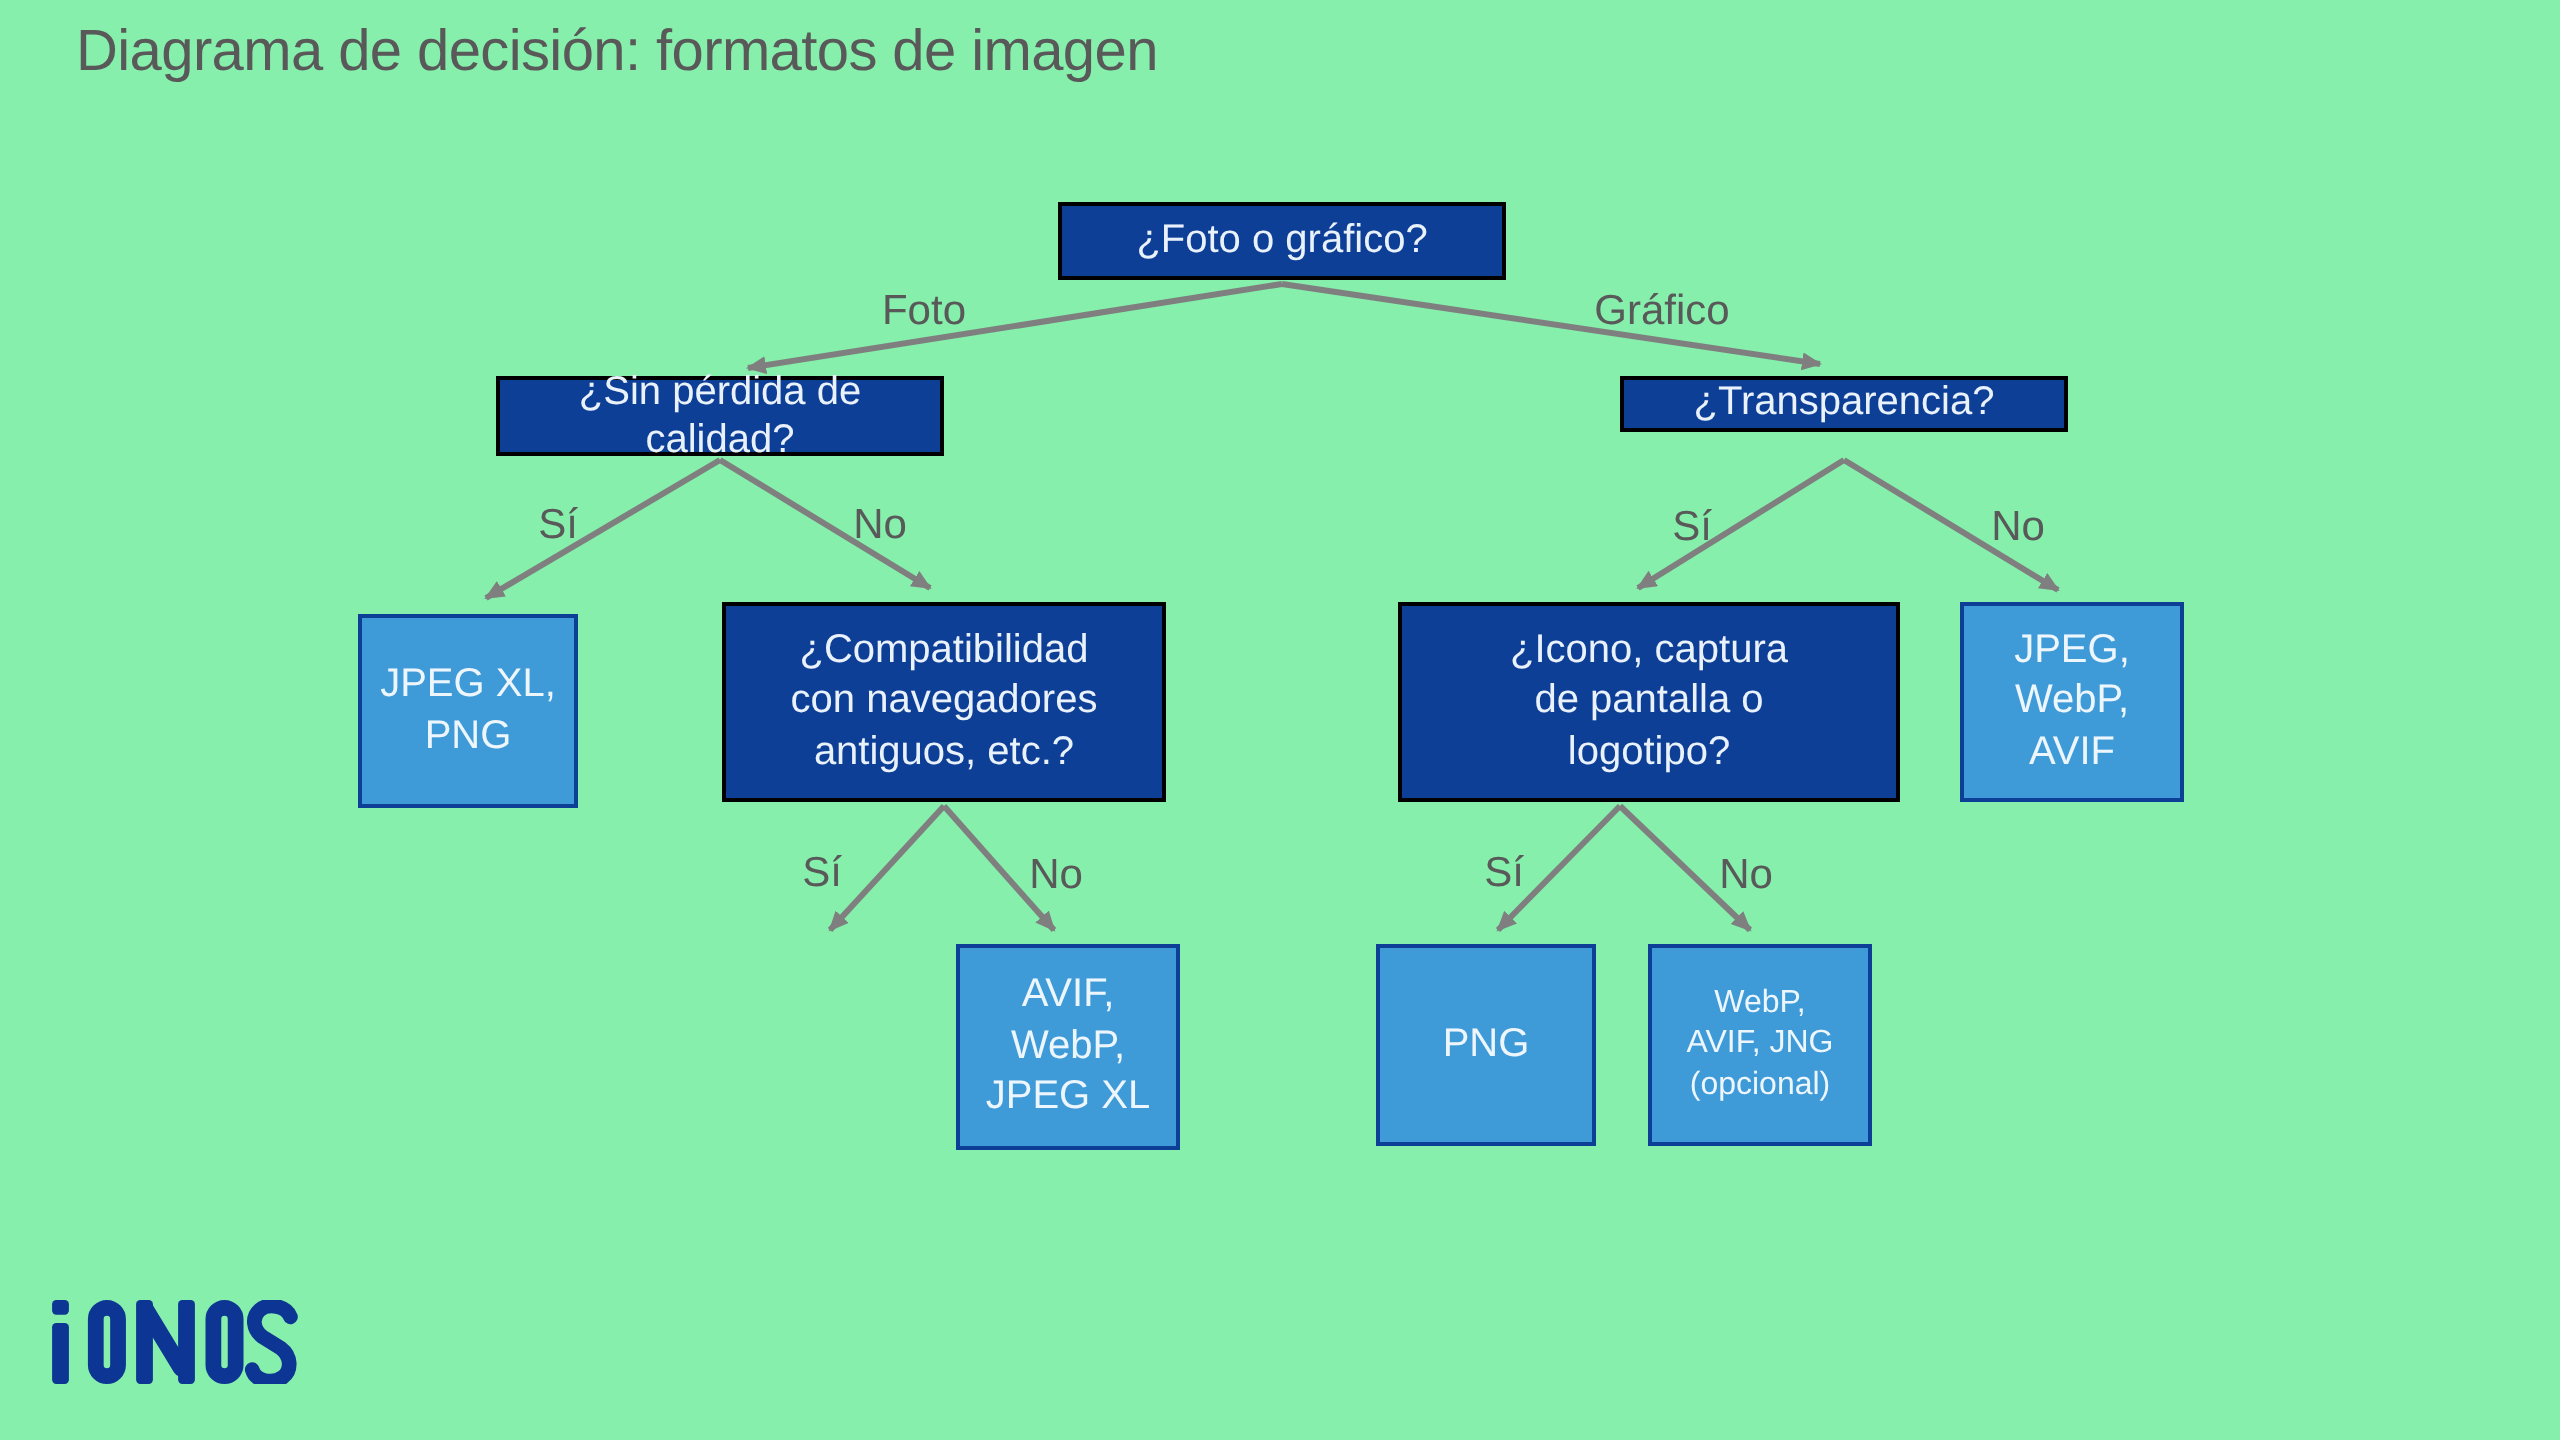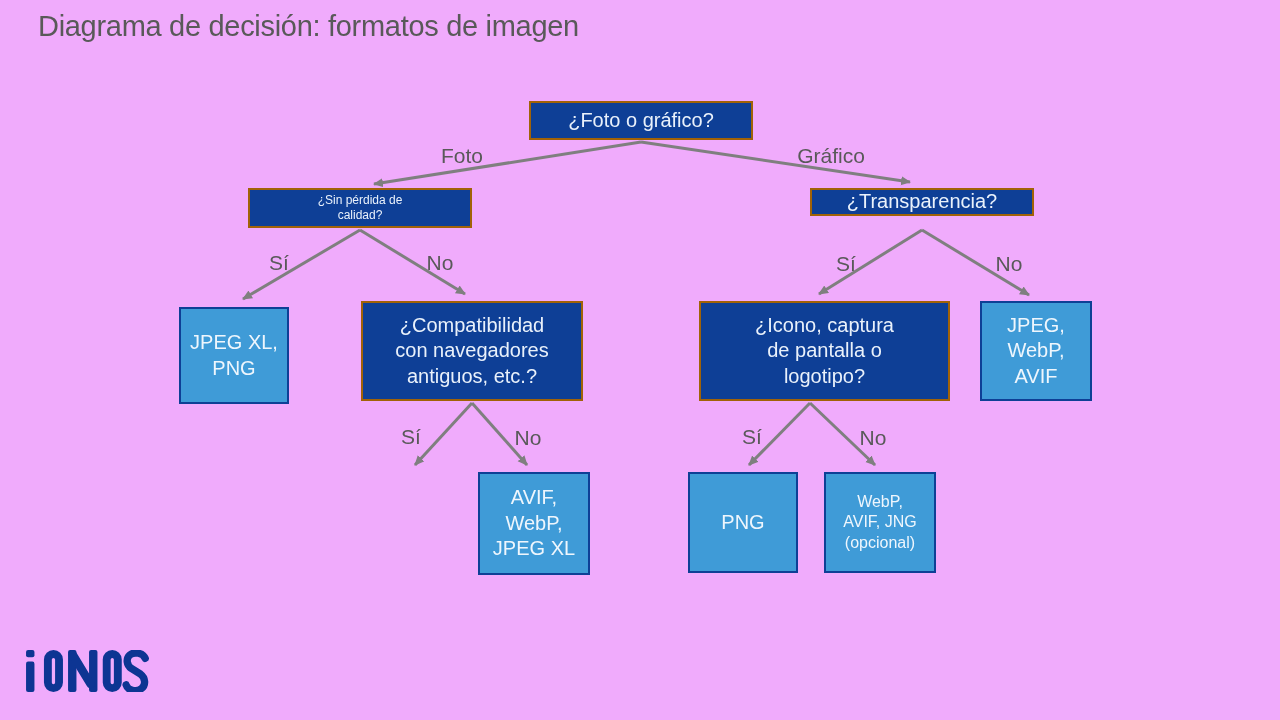--- a/index.html
+++ b/index.html
@@ -1,19 +1,19 @@
 <!DOCTYPE html>
 <html><head>
 <meta charset="utf-8">
 <style>
   html, body { margin: 0; padding: 0; background: #e9e9e9; }
   .stage {
     position: relative;
     width: 1280px; height: 720px;
-    background: #f0abfc;
+    background: #86efac;
     overflow: hidden;
     font-family: "Liberation Sans", "DejaVu Sans", sans-serif;
   }
   .page-title {
     position: absolute;
     left: 38px; top: 10px;
     margin: 0;
     font-size: 29px;
     font-weight: 500;
     letter-spacing: -0.3px;
@@ -29,32 +29,32 @@
     display: flex;
     align-items: center;
     justify-content: center;
     text-align: center;
     box-sizing: border-box;
     line-height: 1.28;
   }
   .node span { white-space: pre-line; }
   .decision {
     background: #0e3f96;
-    border: 2px solid #a16207;
+    border: 2px solid #000000;
     color: #e9f1fb;
     font-size: 20px;
   }
   .result {
     background: #3f9bd7;
     border: 2px solid #0e3f96;
     color: #eef6fd;
     font-size: 20px;
   }
   .n-root        { left: 529px; top: 101px; width: 224px; height: 39px; }
-  .n-lossless    { left: 248px; top: 188px; width: 224px; height: 40px; font-size: 12px; line-height: 1.22; }
+  .n-lossless    { left: 248px; top: 188px; width: 224px; height: 40px; font-size: 20px; line-height: 1.22; }
   .n-transp      { left: 810px; top: 188px; width: 224px; height: 28px; }
   .n-jxlpng      { left: 179px; top: 307px; width: 110px; height: 97px; }
   .n-compat      { left: 361px; top: 301px; width: 222px; height: 100px; justify-content: center; }
   .n-icon        { left: 699px; top: 301px; width: 251px; height: 100px; }
   .n-jwa         { left: 980px; top: 301px; width: 112px; height: 100px; }
   .n-jpeg        { left: 348px; top: 472px; width: 110px; height: 103px; }
   .n-awj         { left: 478px; top: 472px; width: 112px; height: 103px; }
   .n-png         { left: 688px; top: 472px; width: 110px; height: 101px; }
   .n-waj         { left: 824px; top: 472px; width: 112px; height: 101px; font-size: 16px; }
   .edge-label {

